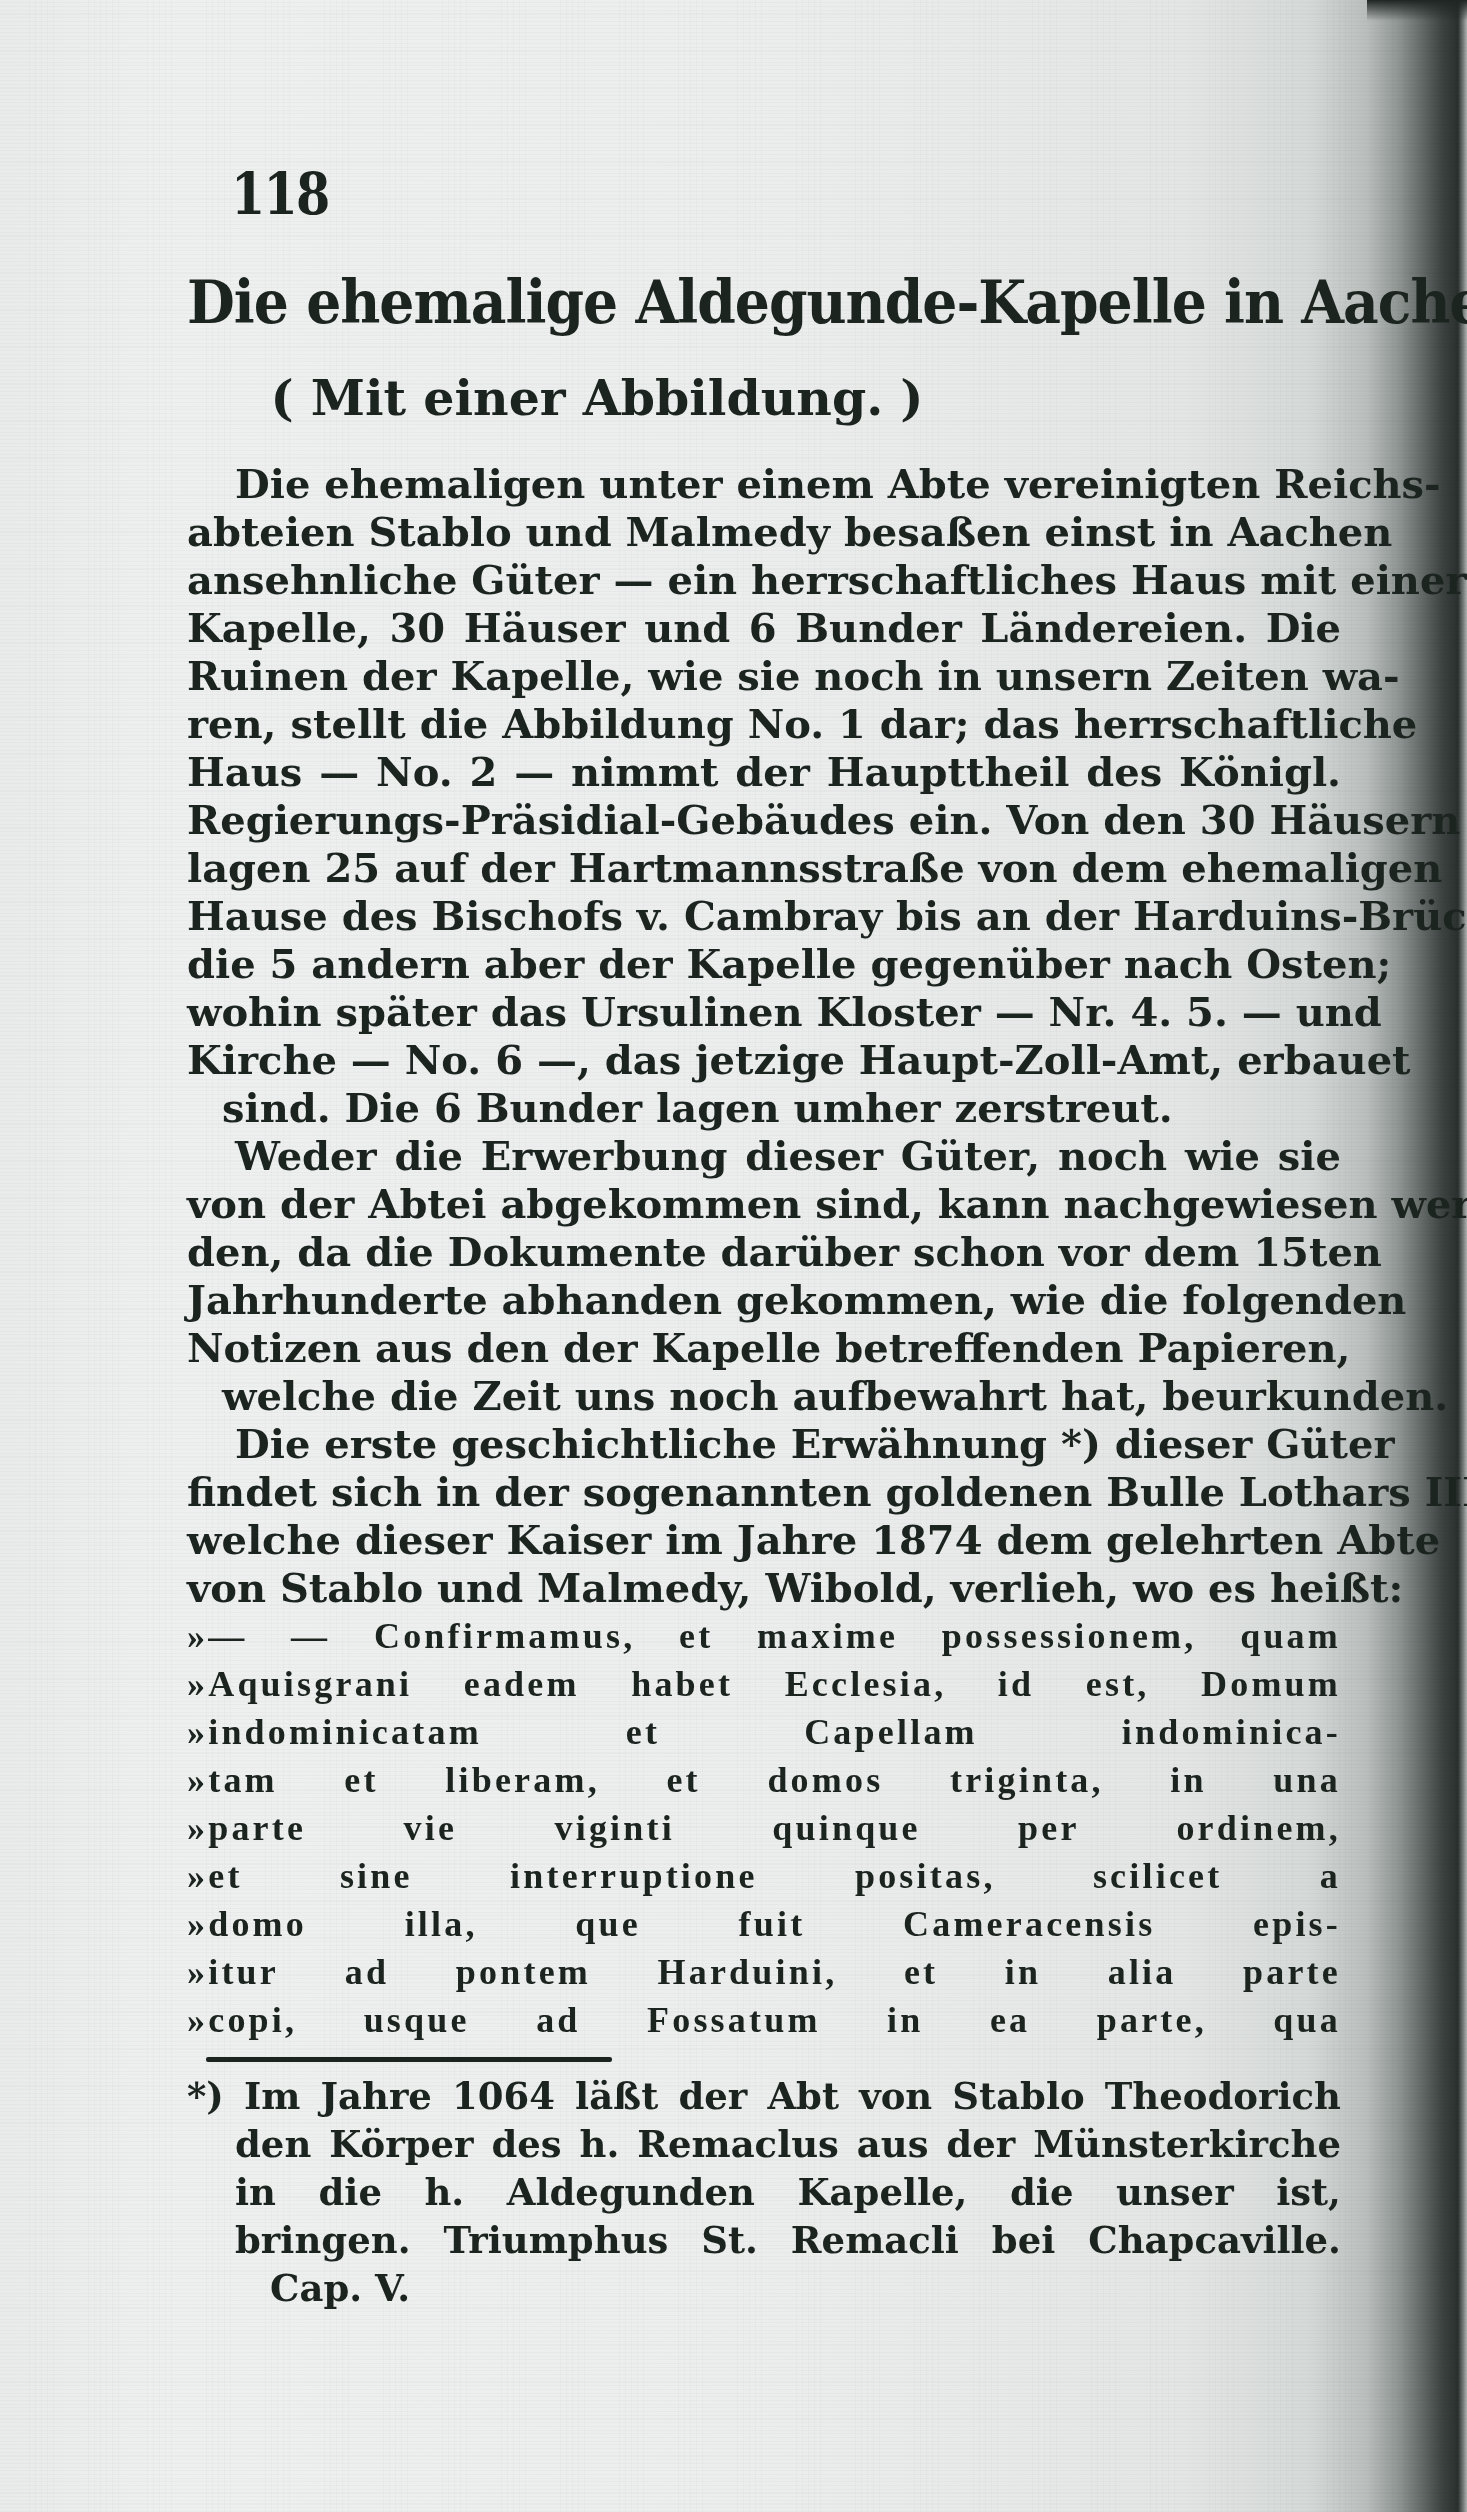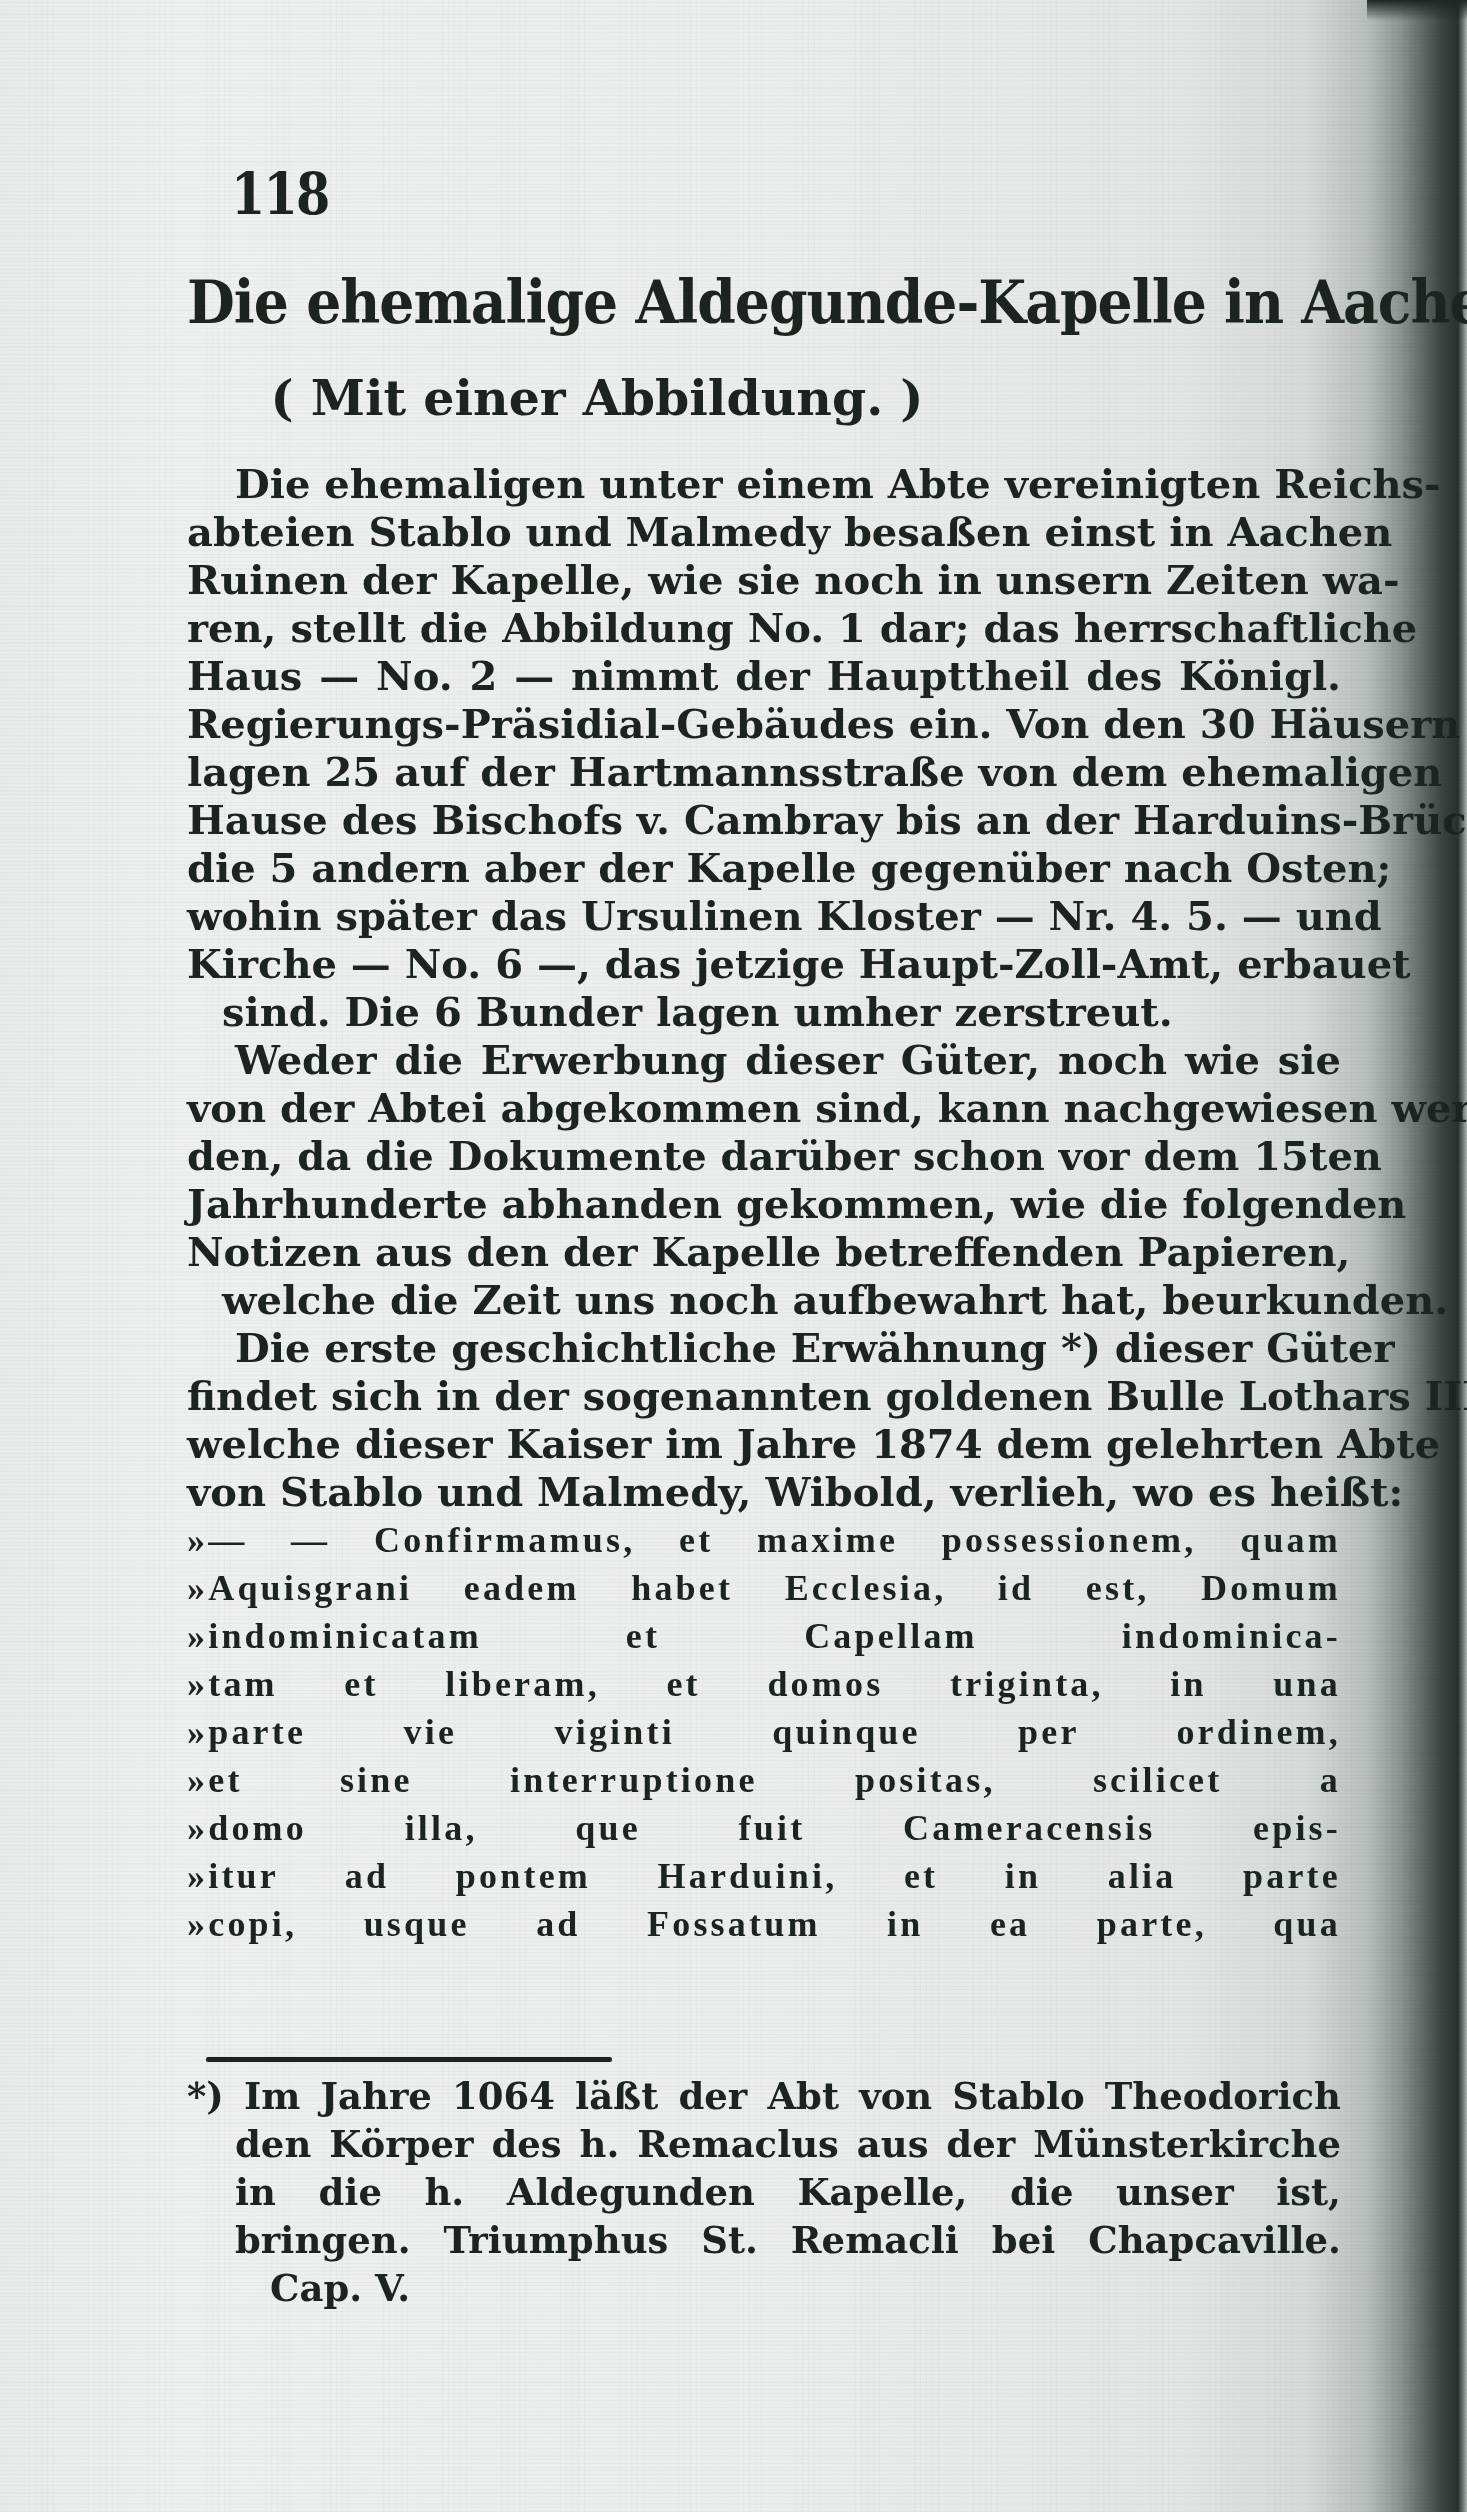--- a/index.html
+++ b/index.html
@@ -71,20 +71,22 @@
   <div class="corner-shadow"></div>
 
   <div class="page-number">118</div>
   <div class="title">Die ehemalige Aldegunde-Kapelle in Aachen.</div>
   <div class="subtitle">( Mit einer Abbildung. )</div>
 
   <div class="body">
     <div>
       <span class="line indent">Die ehemaligen unter einem Abte vereinigten Reichs-</span>
       <span class="line">abteien Stablo und Malmedy besaßen einst in Aachen</span>
+      <span class="line">ansehnliche Güter — ein herrschaftliches Haus mit einer</span>
+      <span class="line">Kapelle, 30 Häuser und 6 Bunder Ländereien. Die</span>
       <span class="line">Ruinen der Kapelle, wie sie noch in unsern Zeiten wa-</span>
       <span class="line">ren, stellt die Abbildung No. 1 dar; das herrschaftliche</span>
       <span class="line">Haus — No. 2 — nimmt der Haupttheil des Königl.</span>
       <span class="line">Regierungs-Präsidial-Gebäudes ein. Von den 30 Häusern</span>
       <span class="line">lagen 25 auf der Hartmannsstraße von dem ehemaligen</span>
       <span class="line">Hause des Bischofs v. Cambray bis an der Harduins-Brücke,</span>
       <span class="line">die 5 andern aber der Kapelle gegenüber nach Osten;</span>
       <span class="line">wohin später das Ursulinen Kloster — Nr. 4. 5. — und</span>
       <span class="line">Kirche — No. 6 —, das jetzige Haupt-Zoll-Amt, erbauet</span>
       <span class="line last">sind. Die 6 Bunder lagen umher zerstreut.</span>

